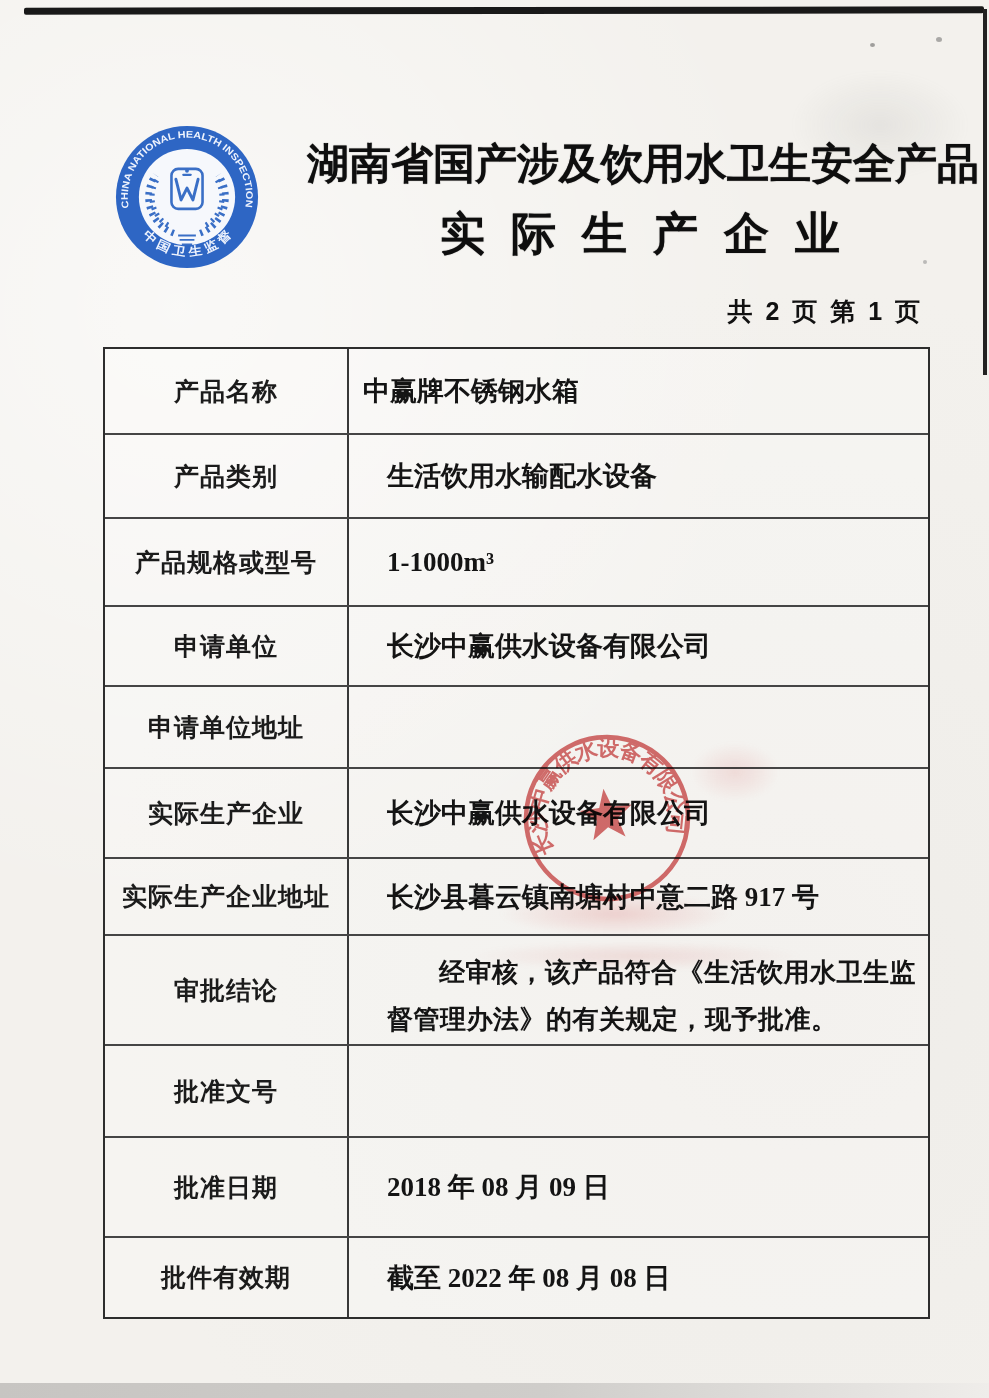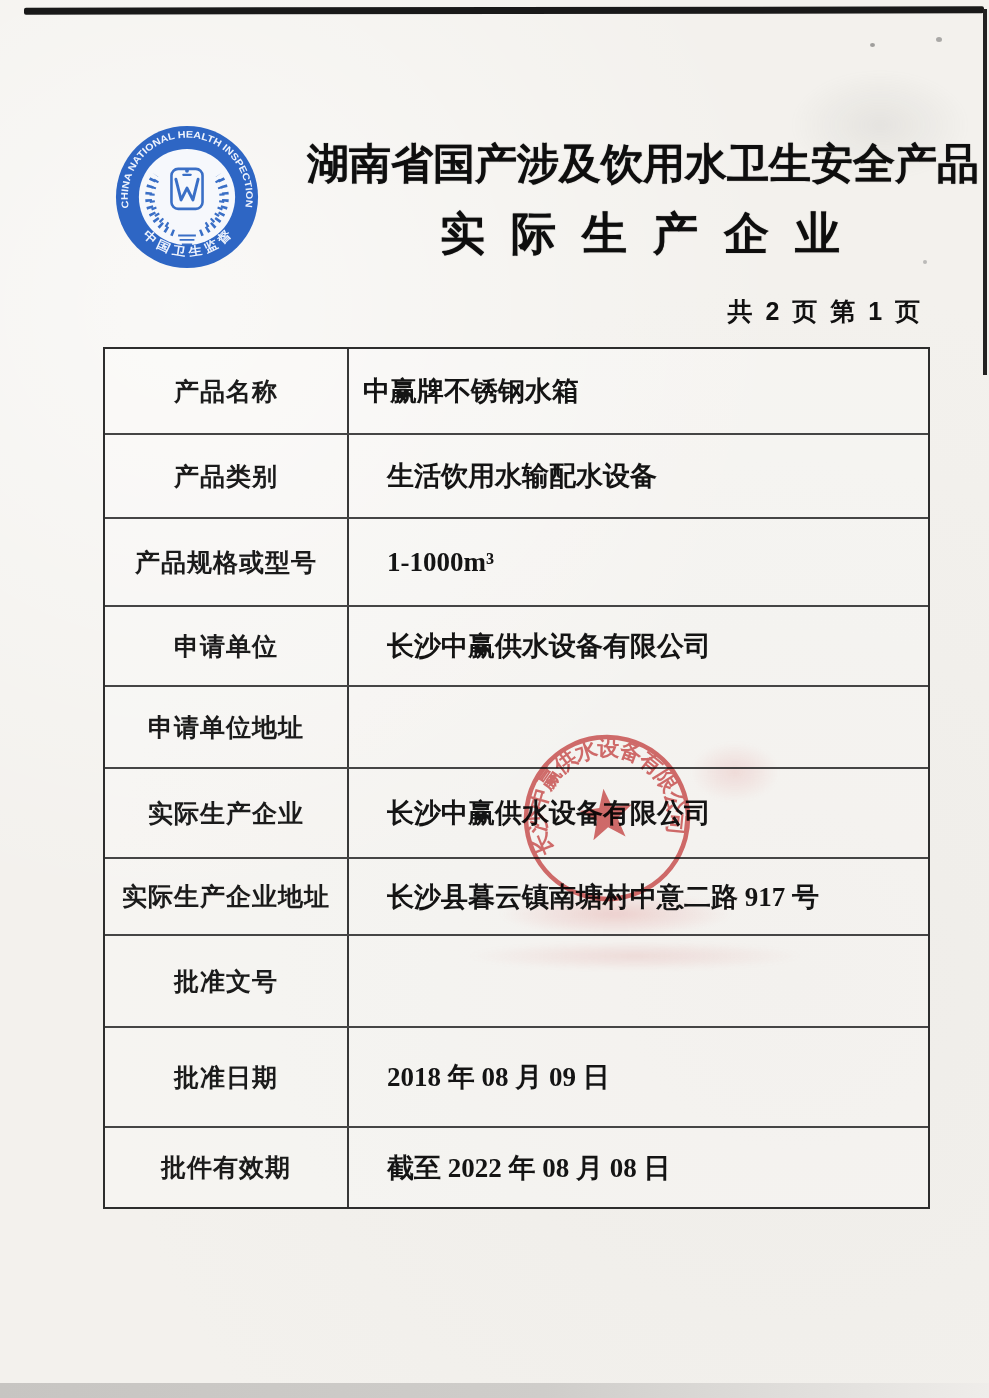--- a/index.html
+++ b/index.html
@@ -138,20 +138,24 @@
     <div class="row" style="height:90px">
       <div class="cell label">实际生产企业</div>
       <div class="cell value">长沙中赢供水设备有限公司</div>
     </div>
 
     <div class="row" style="height:77px">
       <div class="cell label">实际生产企业地址</div>
       <div class="cell value">长沙县暮云镇南塘村中意二路 917 号</div>
     </div>
 
+    <div class="row" style="height:110px">
+      <div class="cell label">审批结论</div>
+      <div class="cell value para">经审核，该产品符合《生活饮用水卫生监督管理办法》的有关规定，现予批准。</div>
+    </div>
 
     <div class="row" style="height:92px">
       <div class="cell label">批准文号</div>
     </div>
 
     <div class="row" style="height:100px">
       <div class="cell label">批准日期</div>
       <div class="cell value">2018 年 08 月 09 日</div>
     </div>
 

